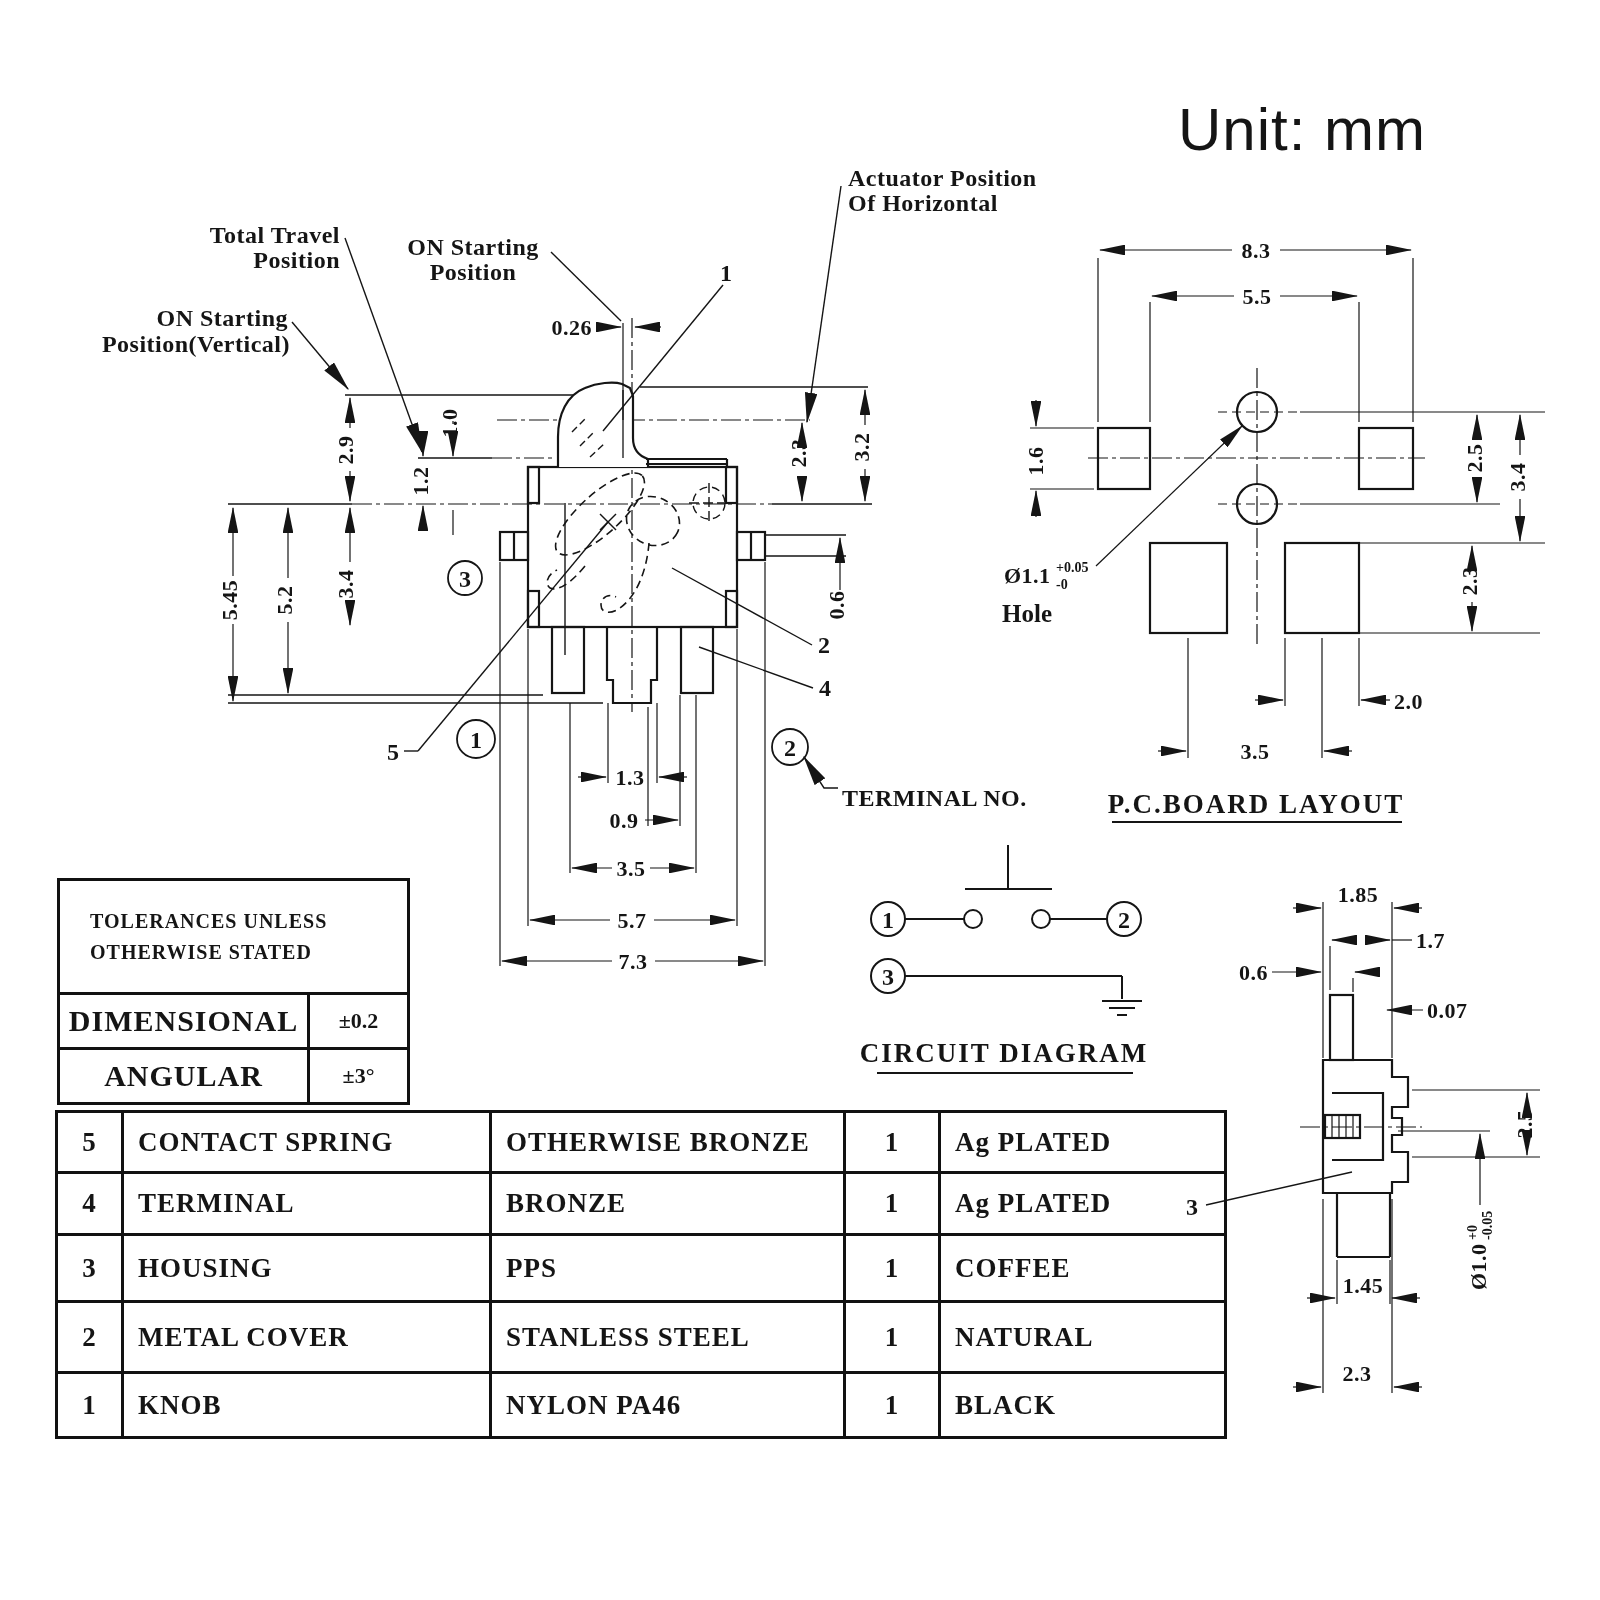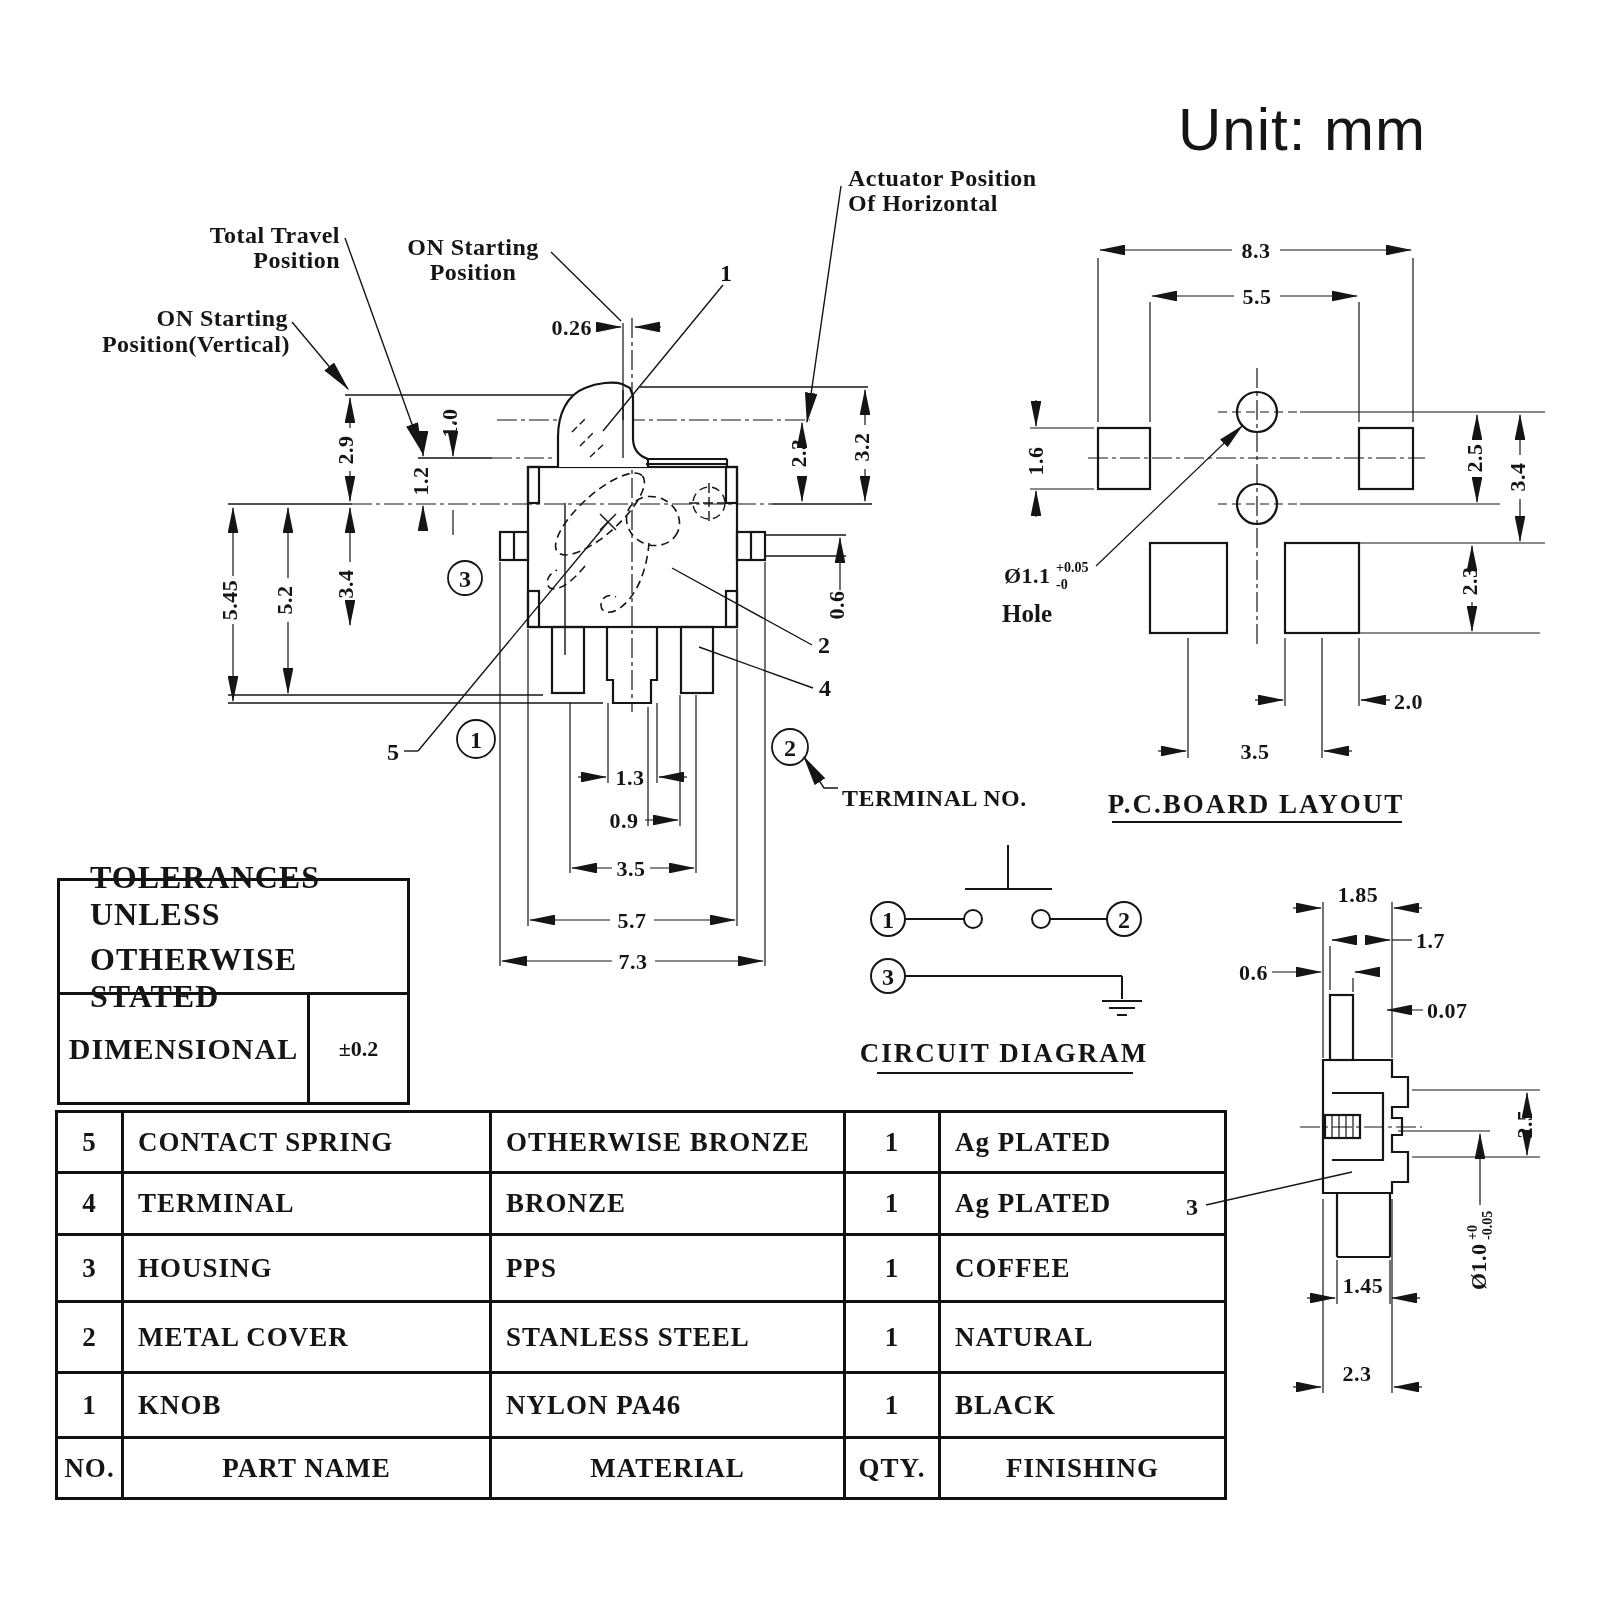--- a/index.html
+++ b/index.html
@@ -11,21 +11,21 @@
   .reftxt{font-size:24px;}
   .titletxt{font-size:27px;letter-spacing:2px;}
   .smalltol{font-size:14px;}
   .unittxt{font-family:"Liberation Sans",sans-serif;font-weight:normal;font-size:60px;letter-spacing:1px;}
   .holetxt{font-size:25px;}
   
   .tol-table{position:absolute;left:57px;top:878px;width:353px;height:227px;
      border:3px solid #111;box-sizing:border-box;display:flex;flex-direction:column;}
   .tol-head{height:114px;border-bottom:3px solid #111;box-sizing:border-box;display:flex;
      flex-direction:column;justify-content:center;padding-left:30px;gap:8px;
-     font-size:32px;font-weight:bold;letter-spacing:1px;}
+     font-size:20px;font-weight:bold;letter-spacing:1px;}
   .tol-row{flex:1;display:flex;box-sizing:border-box;}
   .tol-row + .tol-row{border-top:3px solid #111;}
   .tol-label{width:250px;box-sizing:border-box;border-right:3px solid #111;display:flex;
      align-items:center;justify-content:center;font-size:30px;font-weight:bold;letter-spacing:1px;}
   .tol-value{flex:1;display:flex;align-items:center;justify-content:center;
      font-size:22px;font-weight:bold;}
   .parts-table{position:absolute;left:55px;top:1110px;border-collapse:collapse;table-layout:fixed;}
   .parts-table td{border:3px solid #111;font-size:27px;font-weight:bold;letter-spacing:1px;
      padding:0 9px 0 14px;white-space:nowrap;overflow:hidden;}
   .parts-table td.c{text-align:center;padding:0;}
@@ -366,20 +366,24 @@
 
 
 <div class="tol-table">
   <div class="tol-head">
     <div>TOLERANCES UNLESS</div>
     <div>OTHERWISE STATED</div>
   </div>
   <div class="tol-row">
     <div class="tol-label">DIMENSIONAL</div>
     <div class="tol-value">±0.2</div>
+  </div>
+  <div class="tol-row">
+    <div class="tol-label">ANGULAR</div>
+    <div class="tol-value">±3°</div>
   </div>
 </div>
 
 
 <table class="parts-table">
   <tbody>
         <tr style="height:61px">
     <td class="c col-no">5</td>
     <td class="col-pn">CONTACT SPRING</td>
     <td class="col-mat">OTHERWISE BRONZE</td>
@@ -407,23 +411,16 @@
     <td class="c col-qty">1</td>
     <td class="col-fin">NATURAL</td>
   </tr>
   <tr style="height:65px">
     <td class="c col-no">1</td>
     <td class="col-pn">KNOB</td>
     <td class="col-mat">NYLON PA46</td>
     <td class="c col-qty">1</td>
     <td class="col-fin">BLACK</td>
   </tr>
-  <tr style="height:61px">
-    <td class="c col-no">NO.</td>
-    <td class="c col-pn">PART NAME</td>
-    <td class="c col-mat">MATERIAL</td>
-    <td class="c col-qty">QTY.</td>
-    <td class="c col-fin">FINISHING</td>
-  </tr>
 </tbody>
     </table>
 
 </div>
 
 </body></html>

